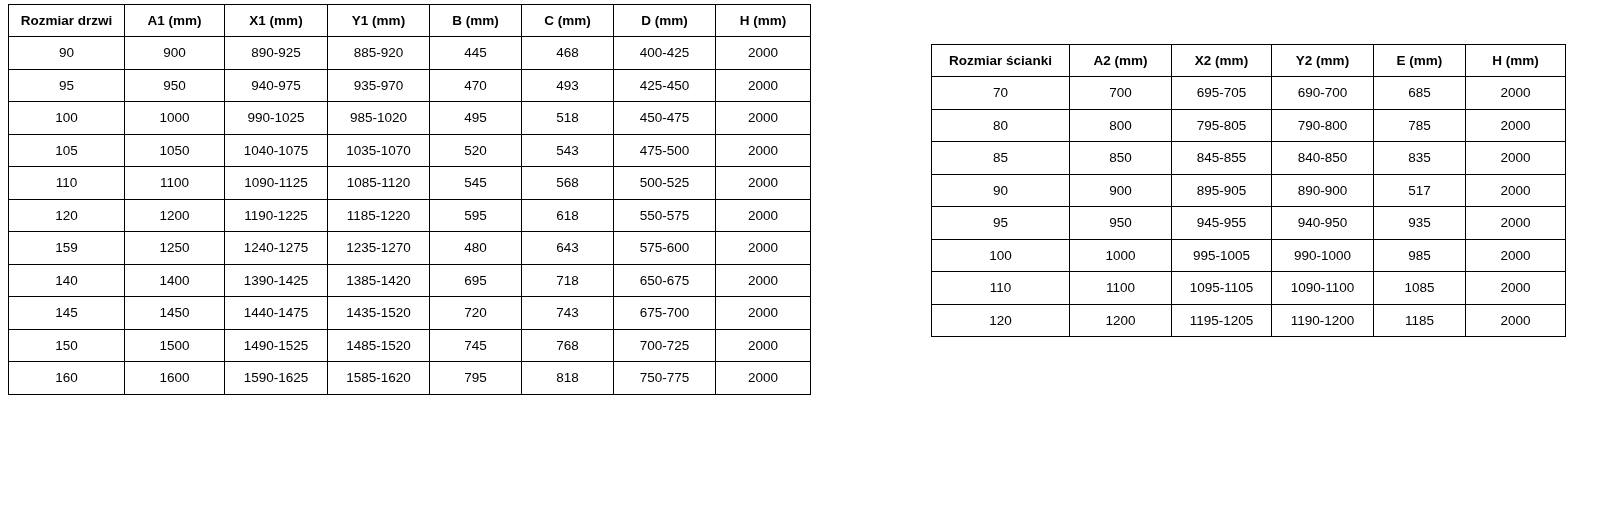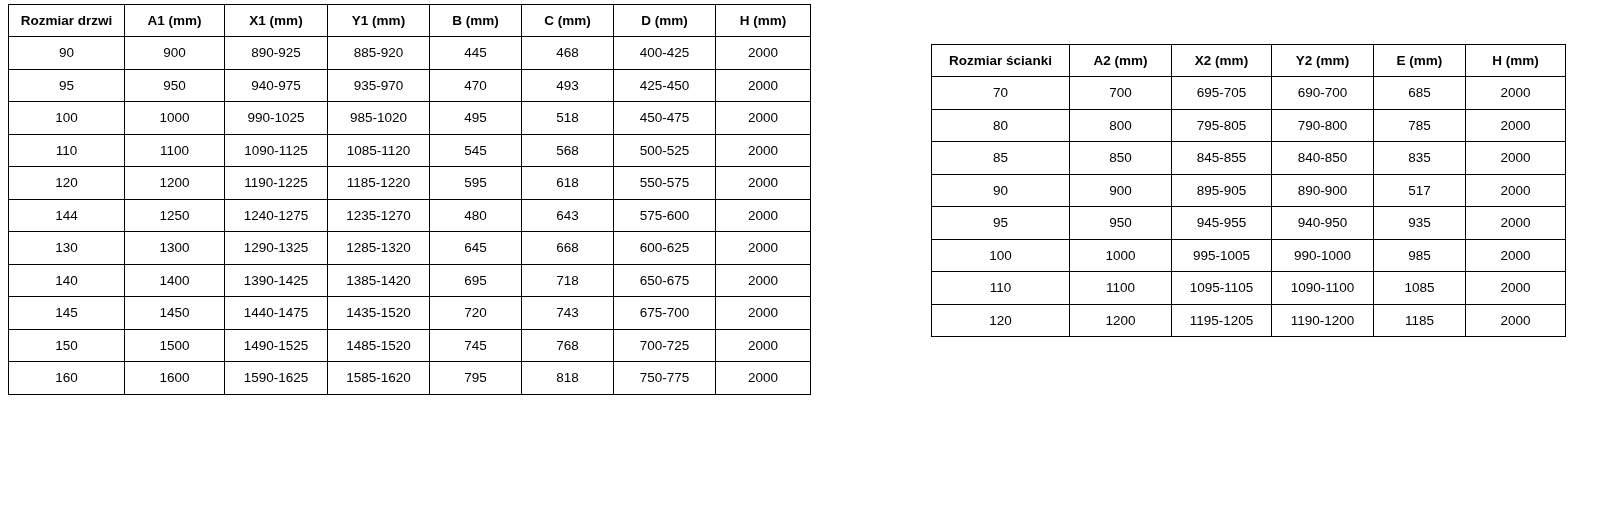--- a/index.html
+++ b/index.html
@@ -123,57 +123,57 @@
             <td>100</td>
             <td>1000</td>
             <td>990-1025</td>
             <td>985-1020</td>
             <td>495</td>
             <td>518</td>
             <td>450-475</td>
             <td>2000</td>
           </tr>
           <tr>
+            <td>105</td>
+            <td>1050</td>
+            <td>1040-1075</td>
+            <td>1035-1070</td>
+            <td>520</td>
+            <td>543</td>
+            <td>475-500</td>
+            <td>2000</td>
+          </tr>
+          <tr>
             <td>110</td>
             <td>1100</td>
             <td>1090-1125</td>
             <td>1085-1120</td>
             <td>545</td>
             <td>568</td>
             <td>500-525</td>
             <td>2000</td>
           </tr>
           <tr>
             <td>120</td>
             <td>1200</td>
             <td>1190-1225</td>
             <td>1185-1220</td>
             <td>595</td>
             <td>618</td>
             <td>550-575</td>
             <td>2000</td>
           </tr>
           <tr>
-            <td>144</td>
+            <td>159</td>
             <td>1250</td>
             <td>1240-1275</td>
             <td>1235-1270</td>
             <td>480</td>
             <td>643</td>
             <td>575-600</td>
-            <td>2000</td>
-          </tr>
-          <tr>
-            <td>130</td>
-            <td>1300</td>
-            <td>1290-1325</td>
-            <td>1285-1320</td>
-            <td>645</td>
-            <td>668</td>
-            <td>600-625</td>
             <td>2000</td>
           </tr>
           <tr>
             <td>140</td>
             <td>1400</td>
             <td>1390-1425</td>
             <td>1385-1420</td>
             <td>695</td>
             <td>718</td>
             <td>650-675</td>

